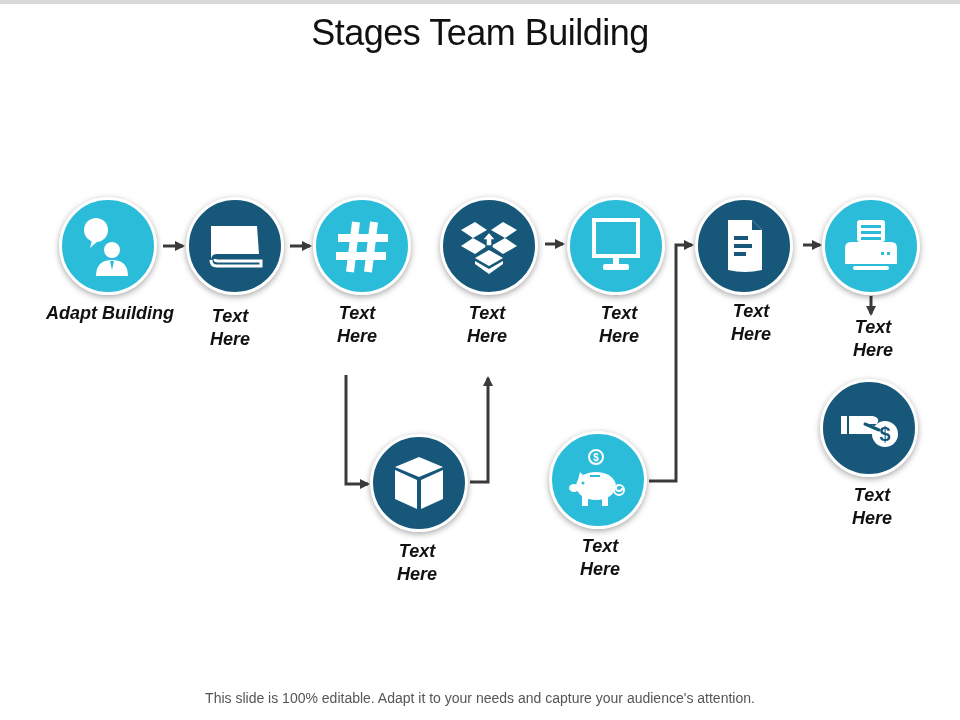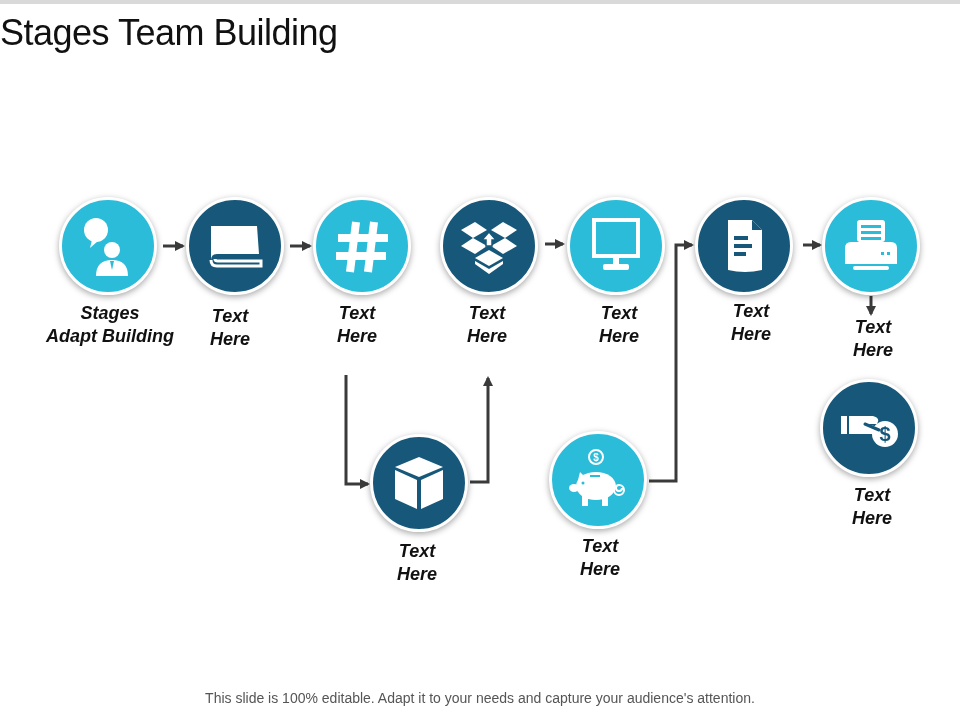--- a/index.html
+++ b/index.html
@@ -1,18 +1,18 @@
 <!DOCTYPE html>
 <html><head>
 <meta charset="utf-8">
 <style>
   html, body { margin:0; padding:0; }
   body { width:960px; height:720px; background:#ffffff; position:relative; overflow:hidden; font-family:"Liberation Sans", sans-serif; }
   .topbar { position:absolute; left:0; top:0; width:960px; height:4px; background:#d9d9d9; }
-  .title { position:absolute; left:0; top:12px; width:960px; text-align:left; font-size:36px; color:#111; font-family:"Liberation Sans", sans-serif; letter-spacing:-0.5px; }
+  .title { position:absolute; left:0; top:12px; width:960px; text-align:center; font-size:36px; color:#111; font-family:"Liberation Sans", sans-serif; letter-spacing:-0.5px; }
   .footer { position:absolute; left:0; top:690px; width:960px; text-align:center; font-size:14px; color:#555; font-family:"Liberation Sans", sans-serif; }
   .node { position:absolute; width:98px; height:98px; border-radius:50%; box-sizing:border-box; border:3px solid #ffffff; box-shadow:0 2px 6px rgba(0,0,0,0.35); display:flex; align-items:center; justify-content:center; }
   .node svg { width:64px; height:64px; }
   .light { background:#2bbcd9; }
   .dark { background:#17587a; }
   .label { position:absolute; width:160px; text-align:center; font-size:18px; font-weight:bold; font-style:italic; color:#111; line-height:23px; font-family:"Liberation Sans", sans-serif; }
   #connectors { position:absolute; left:0; top:0; }
 </style>
 </head>
 <body>
@@ -41,21 +41,20 @@
 <div class="node light" style="left:59px;top:197px;">
   <svg viewBox="0 0 64 64">
     <ellipse cx="20" cy="16" rx="12" ry="12" fill="#fff"></ellipse>
     <path d="M16,26 L14,34 L22,27 Z" fill="#fff"></path>
     <circle cx="36" cy="36" r="8" fill="#fff"></circle>
     <path d="M20,62 Q20,46 36,46 Q52,46 52,62 Z" fill="#fff"></path>
     <path d="M34,47 L36,56 L38,47 Z" fill="#2bbcd9"></path>
   </svg>
 </div>
 <div class="label" style="left:30px;top:302px;">
-  <div>Stages</div>
   <div>Adapt Building</div>
 </div>
 
 <div class="node dark" style="left:186px;top:197px;">
   <svg viewBox="0 0 64 64">
     <path d="M8,12 L54,12 L56,40 L14,40 Q8,40 8,46 Z" fill="#fff"></path>
     <path d="M8,46 Q8,52 14,52 L58,52 L58,47 L15,47 Q12,47 12,45" fill="none" stroke="#fff" stroke-width="3"></path>
   </svg>
 </div>
 <div class="label" style="left:150px;top:305px;">

